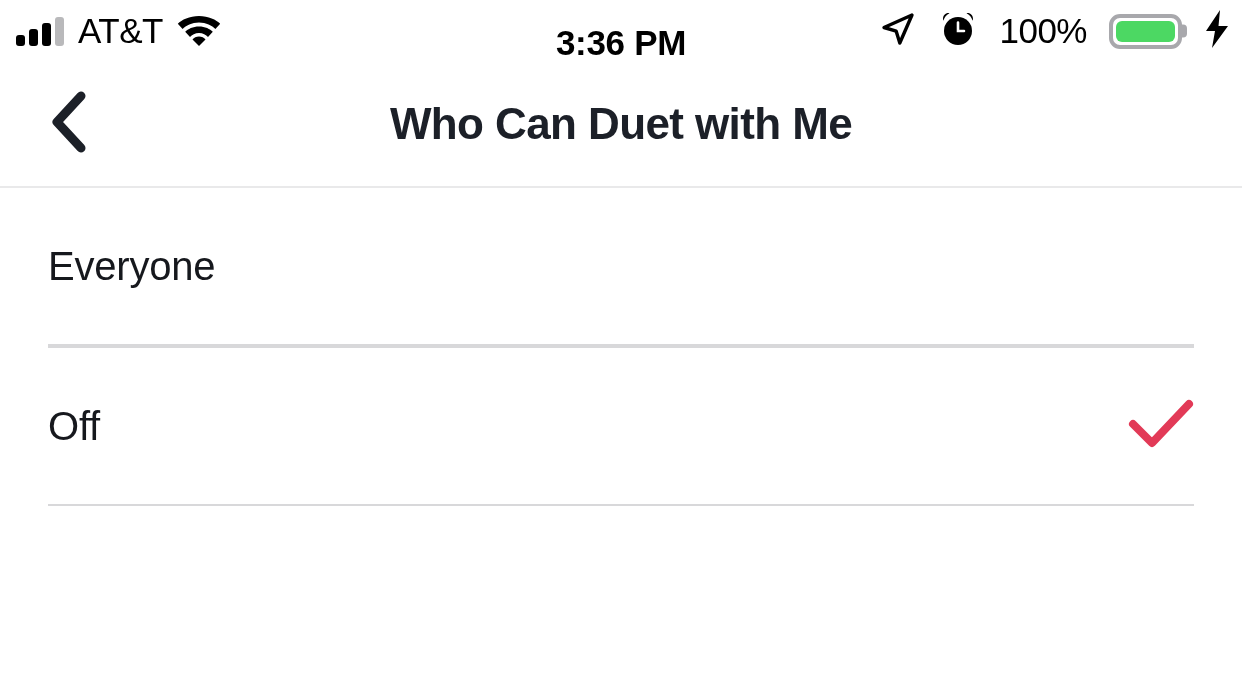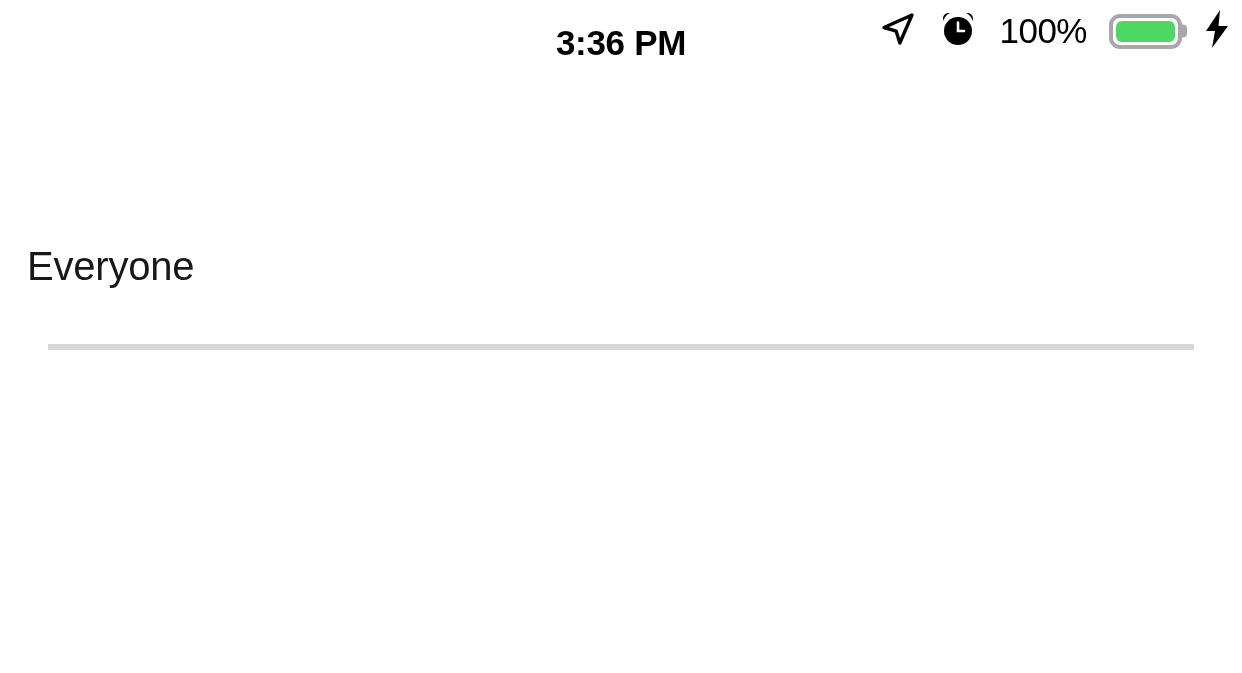--- a/index.html
+++ b/index.html
@@ -171,21 +171,21 @@
     position: absolute;
     top: 188px; left: 0;
     width: 1242px;
   }
   .list-row {
     position: relative;
     height: 156px;
     display: flex;
     align-items: center;
     box-sizing: border-box;
-    padding: 0 27px;
+    padding: 0 48px;
     background: #ffffff;
     cursor: pointer;
   }
   .row-label {
     font-size: 40px;
     font-weight: 400;
     color: #16181d;
     letter-spacing: -0.2px;
     line-height: 1;
   }
@@ -197,20 +197,36 @@
     margin: 0 48px;
   }
 </style>
 </head>
 <body>
 
 <div class="screen">
 
   <div class="status-bar">
 
+    <div class="status-left">
+      <span class="signal-bars">
+        <i class="b1"></i>
+          <i class="b2"></i>
+          <i class="b3"></i>
+          <i class="b4"></i>
+      </span>
+      <span class="carrier">AT&amp;T</span>
+      <span class="wifi-icon">
+        <svg width="44" height="33" viewBox="0 0 44 33">
+          <path d="M22 3 C12.5 3 4.6 6.8 0.8 10.8 L5.6 16 C8.9 12.6 14.9 9.6 22 9.6 C29.1 9.6 35.1 12.6 38.4 16 L43.2 10.8 C39.4 6.8 31.5 3 22 3 Z" fill="#000"></path>
+          <path d="M22 13.4 C16 13.4 10.9 15.9 8.2 18.8 L13 24 C14.9 21.9 18.2 20 22 20 C25.8 20 29.1 21.9 31 24 L35.8 18.8 C33.1 15.9 28 13.4 22 13.4 Z" fill="#000"></path>
+          <path d="M22 23.6 C19.3 23.6 16.9 24.8 15.5 26.4 L22 33 L28.5 26.4 C27.1 24.8 24.7 23.6 22 23.6 Z" fill="#000"></path>
+        </svg>
+      </span>
+    </div>
 
     <div class="status-center">
       <span class="clock">3:36 PM</span>
     </div>
 
     <div class="status-right">
       <span>
         <svg width="38" height="38" viewBox="0 0 38 38">
           <path d="M33 5 L5 17.5 L17.2 21.2 L20.8 33 Z" fill="none" stroke="#000" stroke-width="3.4" stroke-linejoin="round"></path>
         </svg>
@@ -229,28 +245,47 @@
         <span class="battery-nub" style="background: rgb(168, 168, 172);"></span>
       </span>
       <span>
         <svg width="26" height="40" viewBox="0 0 26 40">
           <path d="M16 1 L2 22 L11 22 L8 39 L24 17 L14.5 17 Z" fill="#000"></path>
         </svg>
       </span>
     </div>
   </div>
 
+  <div class="nav-bar">
+    <div class="back-button">
+      <span>
+        <svg width="46" height="62" viewBox="0 0 46 62">
+          <path d="M33 5 L9 31 L33 57" fill="none" stroke="#1c2028" stroke-width="9" stroke-linecap="round" stroke-linejoin="round"></path>
+        </svg>
+      </span>
+    </div>
+    <div class="nav-title">Who Can Duet with Me</div>
+  </div>
 
   <div class="list">
 
     <div class="list-row">
       <span class="row-label">Everyone</span>
       <span class="row-spacer"></span>
     </div>
     <div class="divider"></div>
 
     <div class="divider"></div>
 
+    <div class="list-row">
+      <span class="row-label">Off</span>
+      <span class="row-spacer"></span>
+      <span class="check-icon">
+        <svg width="66" height="52" viewBox="0 0 66 52">
+          <path d="M5 26 L24 45 L61 6" fill="none" stroke="#e23a57" stroke-width="8" stroke-linecap="round" stroke-linejoin="round"></path>
+        </svg>
+      </span>
+    </div>
     <div class="divider"></div>
 
   </div>
 
 </div>
 
 </body></html>

